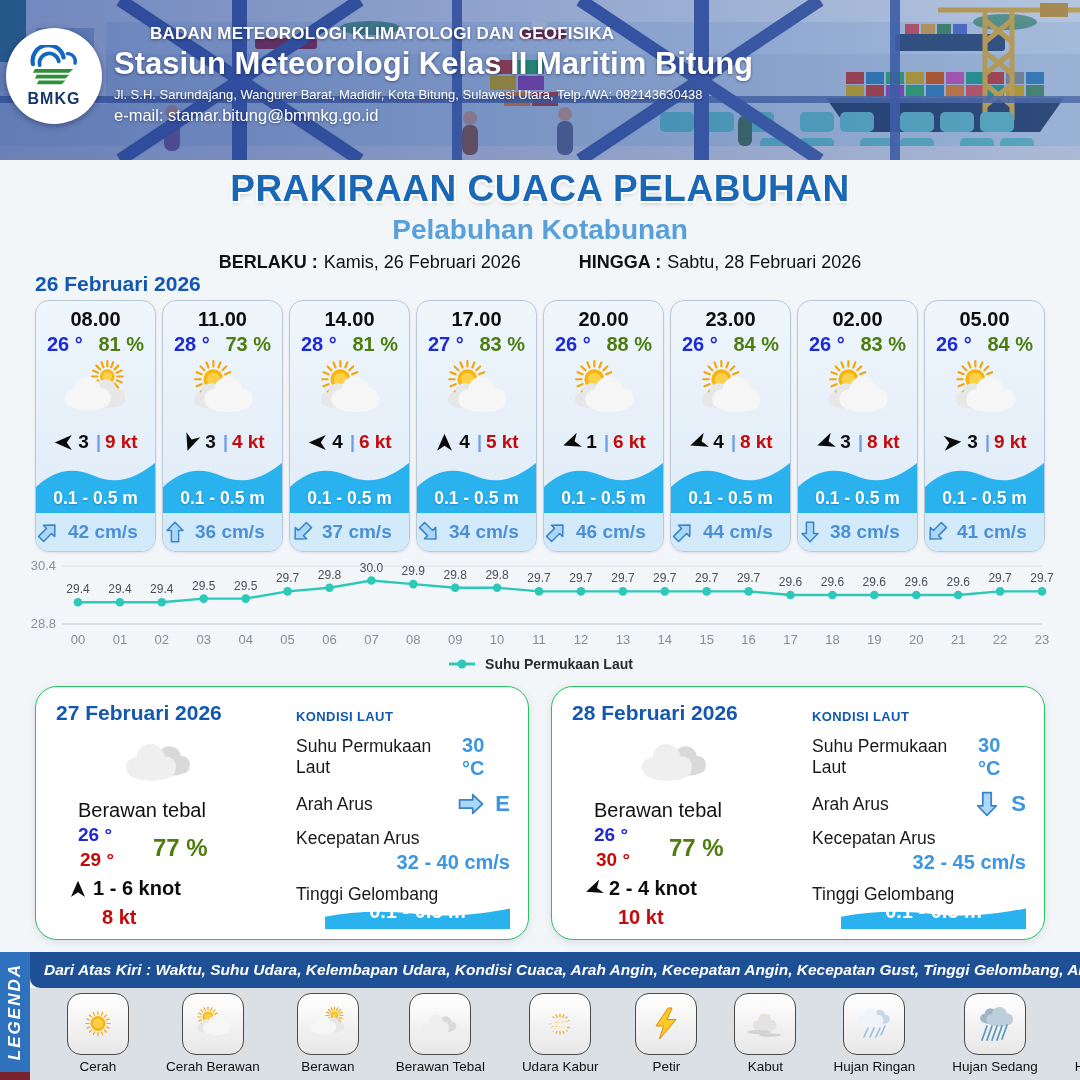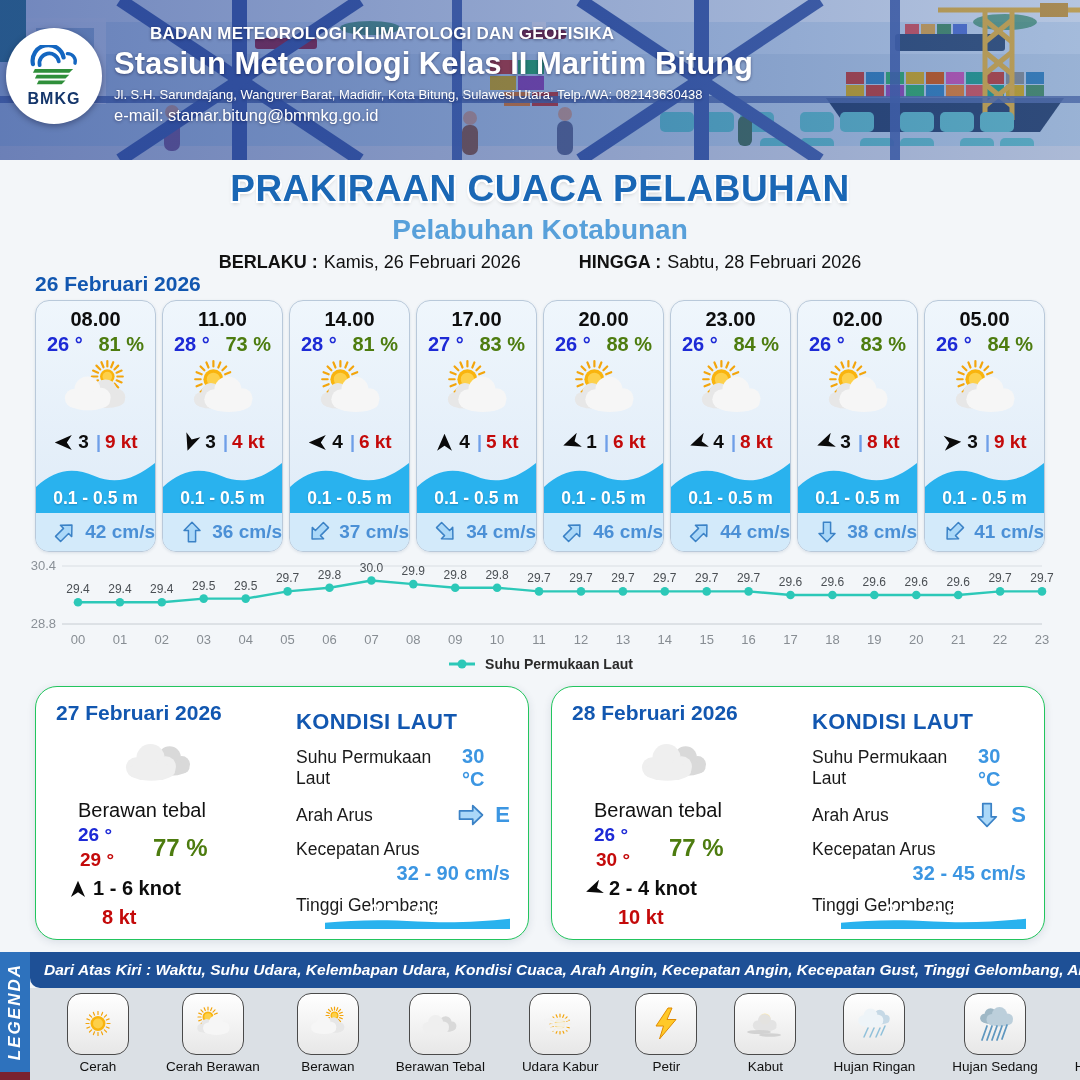--- a/index.html
+++ b/index.html
@@ -50,21 +50,21 @@
   .hc-icon{height:72px;display:flex;align-items:center;justify-content:center;padding:0 14px;}
   .hc-wind{display:flex;align-items:center;justify-content:center;gap:4px;height:28px;}
   .hc-wnum{font-size:19px;font-weight:700;color:#0d0d0d;}
   .hc-sep{font-size:18px;font-weight:700;color:#6f9fe8;margin-left:3px;}
   .hc-gust{font-size:19px;font-weight:700;color:var(--gust-red,#c40a0a);}
   .hc-wave{position:relative;height:56px;margin-top:auto;}
   .hc-wave svg{position:absolute;inset:0;width:100%;height:100%;}
   .hc-wavetext{position:absolute;bottom:4px;left:0;width:100%;text-align:center;
     color:#fff;font-size:17.5px;font-weight:700;text-shadow:0 1px 2px rgba(0,60,110,.35);}
   .hc-current{height:38px;background:#d3eafa;display:flex;align-items:center;
-    justify-content:flex-end;gap:8px;}
+    justify-content:flex-start;gap:8px;}
   .hc-cur{font-size:19px;font-weight:700;color:var(--current-blue,#4b90d6);}
 
   
   .chart{position:absolute;left:0;top:552px;width:1080px;height:100px;}
   .chart-legend{position:absolute;left:0;top:656px;width:1080px;display:flex;
     justify-content:center;align-items:center;gap:8px;font-size:14px;color:#2b2b2b;font-weight:600;}
 
   
   .day-cards{position:absolute;left:35px;top:686px;width:1010px;height:254px;display:flex;gap:22px;}
   .day-card{flex:1;background:#fff;border:1px solid #22c55e;border-radius:22px;
@@ -74,21 +74,21 @@
   .dc-icon{height:68px;width:130px;margin:2px auto 0 38px;}
   .dc-cond{font-size:20px;color:#111;margin:4px 0 0 22px;}
   .dc-temps{position:relative;height:56px;margin-left:22px;}
   .dc-tmin{position:absolute;left:0;top:2px;font-size:19px;font-weight:700;color:var(--temp-blue,#1d2ad6);}
   .dc-hum{position:absolute;left:75px;top:12px;font-size:24px;font-weight:700;color:var(--humidity-green,#4d7c0f);}
   .dc-tmax{position:absolute;left:2px;bottom:2px;font-size:19px;font-weight:700;color:var(--gust-red,#c40a0a);}
   .dc-windrow{display:flex;align-items:center;gap:5px;margin:4px 0 0 12px;}
   .dc-wind{font-size:20px;font-weight:700;color:#0d0d0d;}
   .dc-gust{font-size:20px;font-weight:700;color:var(--gust-red,#c40a0a);margin:6px 0 0 46px;}
   .dc-right{flex:1;display:flex;flex-direction:column;padding-left:10px;}
-  .dc-head{font-size:22px;font-weight:800;color:var(--date-blue,#1257b0);letter-spacing:.4px;margin-top:12px;}
+  .dc-head{font-size:13px;font-weight:800;color:var(--date-blue,#1257b0);letter-spacing:.4px;margin-top:12px;}
   .sea-row{display:flex;justify-content:space-between;align-items:center;margin-top:10px;}
   .sea-label{font-size:17.5px;color:#1a1a1a;}
   .sea-value{font-size:20px;font-weight:700;color:var(--sea-value-blue,#3c96e2);}
   .sea-dir{display:flex;align-items:center;gap:10px;}
   .sea-dir .sea-value{font-size:22px;}
   .sea-speed{align-self:flex-end;margin-top:2px;font-size:20px;font-weight:700;
     color:var(--sea-value-blue,#3c96e2);}
   .waveblock{position:relative;align-self:flex-end;width:185px;height:64px;margin-top:2px;}
   .waveblock svg{position:absolute;inset:0;width:100%;height:100%;}
   .wb-text{position:absolute;bottom:6px;left:0;width:100%;text-align:center;color:#fff;
@@ -901,21 +901,21 @@
             <span class="sea-dir">
               <svg width="28" height="28" viewBox="0 0 24 24" style="transform:rotate(90deg)">
                 <path d="M12 2.2 L20 10.5 H15.6 V21.8 H8.4 V10.5 H4 Z" fill="#abd8f8" stroke="#3b82c6" stroke-width="1.5" stroke-linejoin="round"></path>
               </svg>
               <span class="sea-value">E</span>
             </span>
           </div>
           <div class="sea-row">
             <span class="sea-label">Kecepatan Arus</span>
           </div>
-          <div class="sea-speed">32 - 90 cm/s</div>
+          <div class="sea-speed">32 - 40 cm/s</div>
           <div class="sea-row">
             <span class="sea-label">Tinggi Gelombang</span>
           </div>
           <div class="waveblock">
             <svg viewBox="0 0 190 64" preserveAspectRatio="none">
               <path d="M0 28 C 30 12, 58 9, 95 20 C 132 31, 160 20, 190 4 L 190 64 L 0 64 Z" style="fill:var(--wave-blue,#29b2ee)"></path>
             </svg>
             <div class="wb-text">0.1 - 0.5 m</div>
           </div>
         </div>

